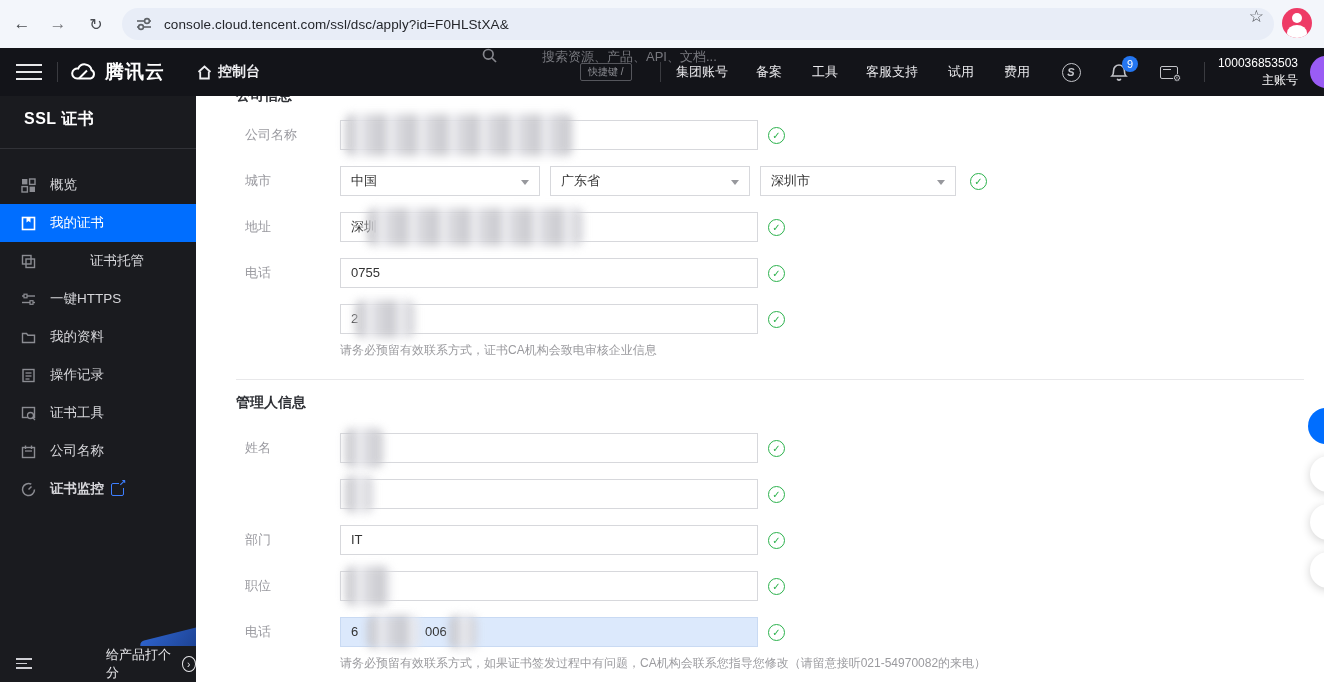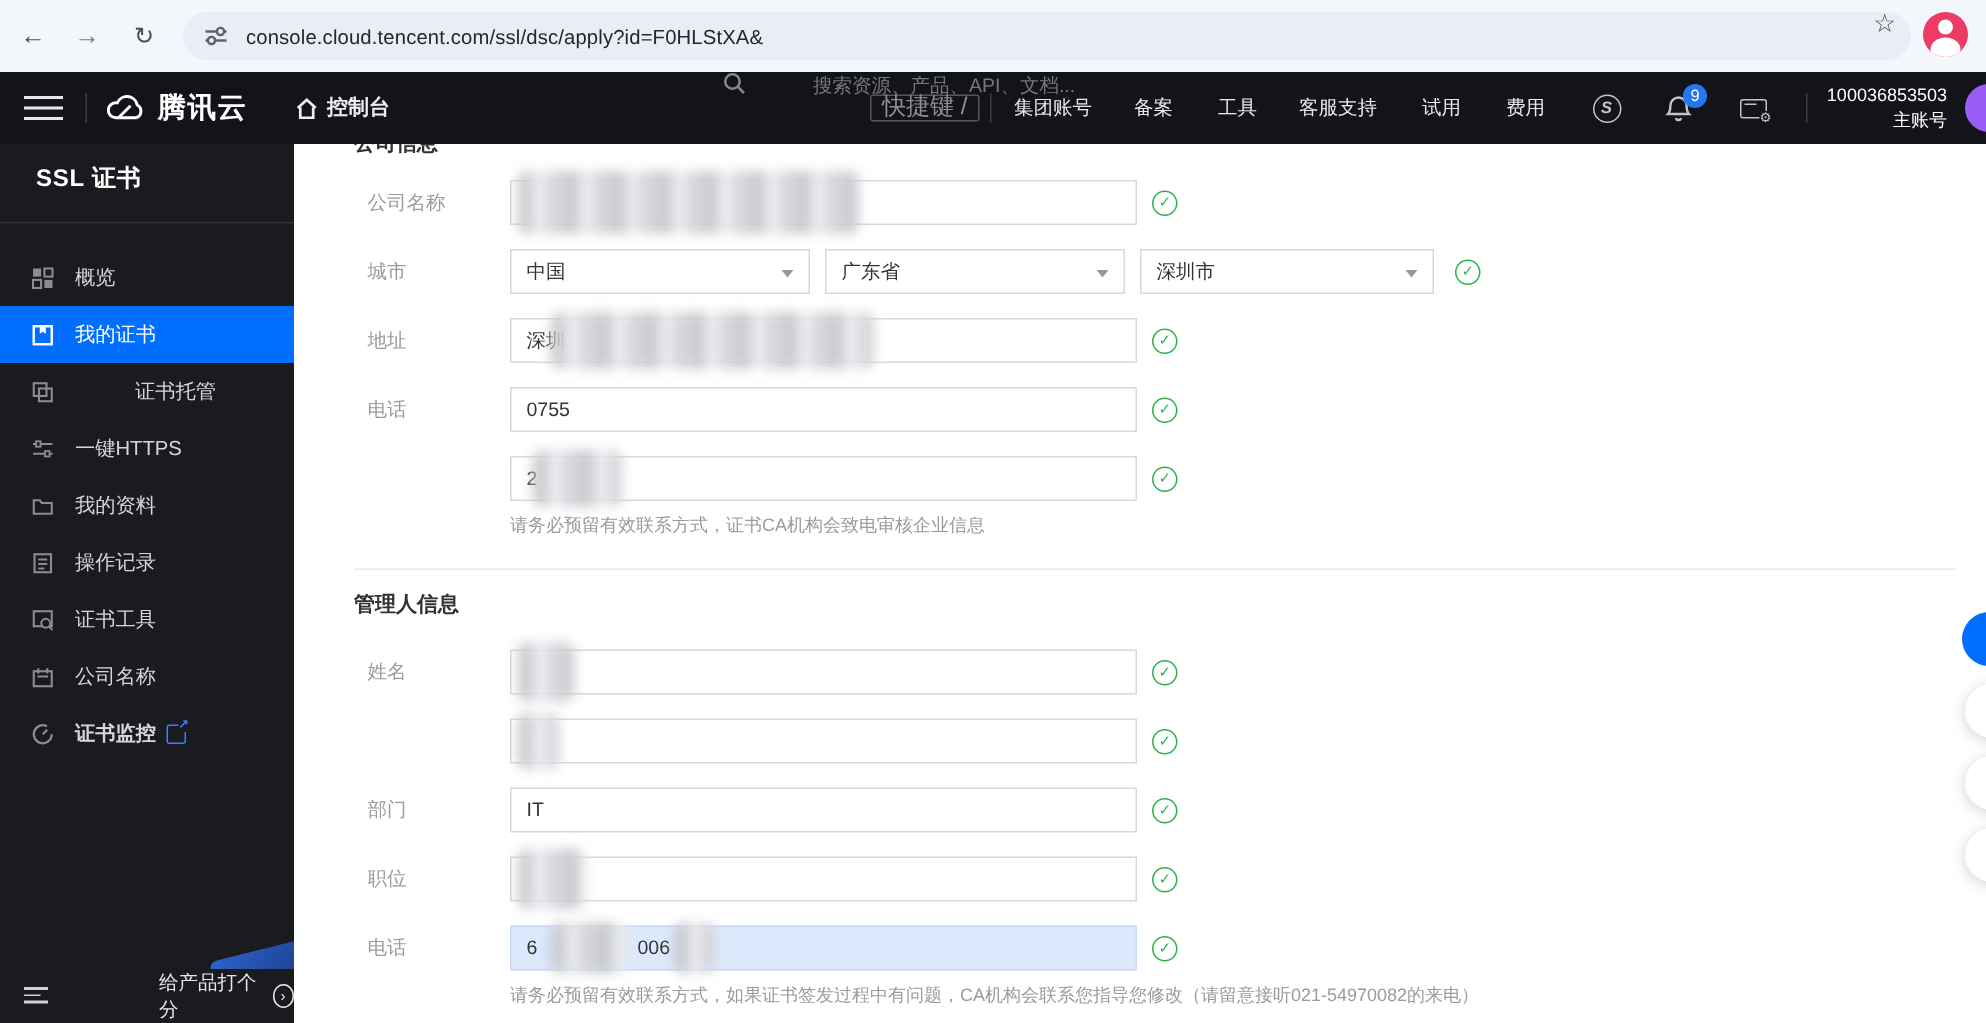--- a/index.html
+++ b/index.html
@@ -24,21 +24,21 @@
   .theader *{box-sizing:border-box;}
   .hamburger{position:absolute;left:16px;top:16px;width:26px;height:16px;}
   .hamburger i{display:block;height:2px;background:#e8e8ea;margin-bottom:5px;}
   .hdr-divider{position:absolute;top:14px;width:1px;height:20px;background:#3a3b40;}
   .brand{position:absolute;left:70px;top:0;height:48px;display:flex;align-items:center;color:#fff;font-size:19px;font-weight:700;letter-spacing:1px;}
   .brand svg{margin-right:8px;}
   .console-link{position:absolute;left:197px;top:0;height:48px;display:flex;align-items:center;color:#ededf0;font-size:14px;font-weight:700;}
   .console-link svg{margin-right:6px;}
   .hsearch{position:absolute;left:482px;top:0;height:48px;display:flex;color:#77787e;font-size:13px;gap:35px;}
   .hsearch svg{margin-right:10px;}
-  .shortcut{position:absolute;left:580px;top:15px;border:1px solid #55565c;color:#8e8f95;font-size:16px;border-radius:2px;
+  .shortcut{position:absolute;left:580px;top:15px;border:1px solid #55565c;color:#8e8f95;font-size:10px;border-radius:2px;
         padding:1px 7px;line-height:14px;}
   .hnav{position:absolute;top:0;height:48px;display:flex;align-items:center;color:#e9e9ec;font-size:13px;}
   .hico{position:absolute;top:0;height:48px;display:flex;align-items:center;justify-content:center;}
   .circle-s{width:19px;height:19px;border:1.5px solid #c3c4c9;border-radius:50%;display:flex;align-items:center;justify-content:center;
         color:#c3c4c9;font-size:11px;font-style:italic;font-weight:700;}
   .badge{position:absolute;left:1122px;top:8px;min-width:16px;height:16px;border-radius:9px;background:#2476f1;color:#fff;
         font-size:11px;display:flex;align-items:center;justify-content:center;padding:0 3px;z-index:3;}
   .panel-ico{width:18px;height:13px;border:1.5px solid #c3c4c9;border-radius:2px;position:relative;}
   .panel-ico:before{content:"";position:absolute;left:2px;top:2px;width:8px;height:1.5px;background:#c3c4c9;}
   .panel-ico:after{content:"⚙";position:absolute;right:-4px;bottom:-5px;font-size:9px;color:#c3c4c9;background:#131419;line-height:1;}

